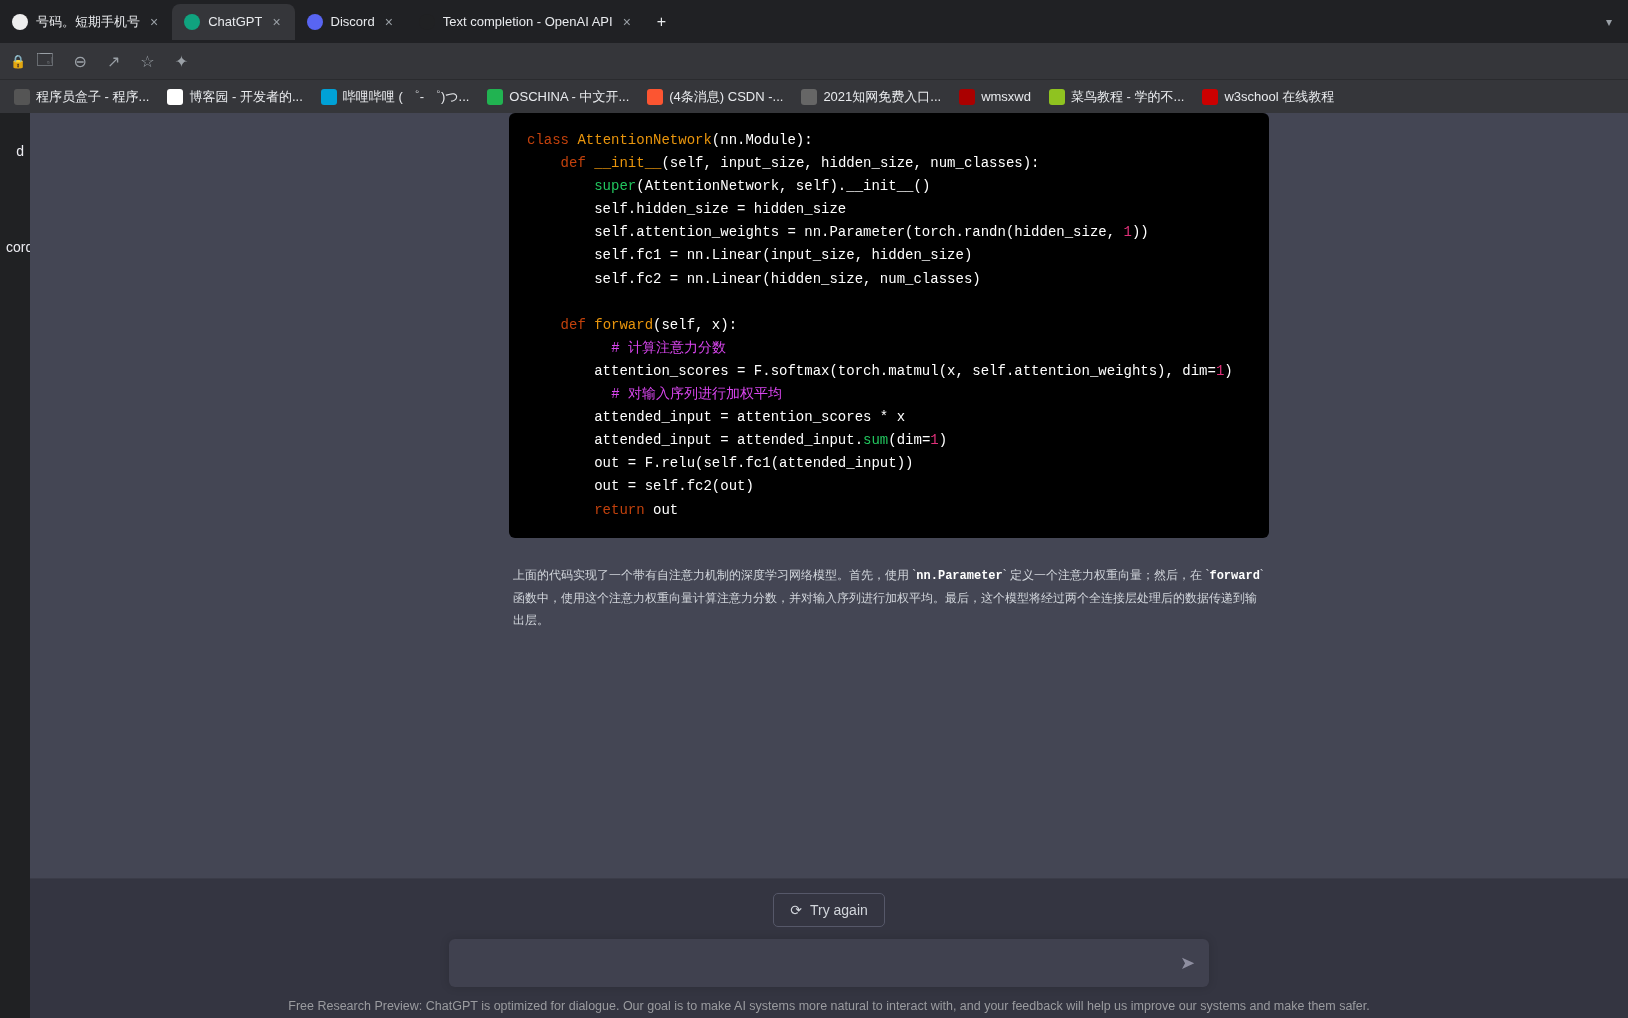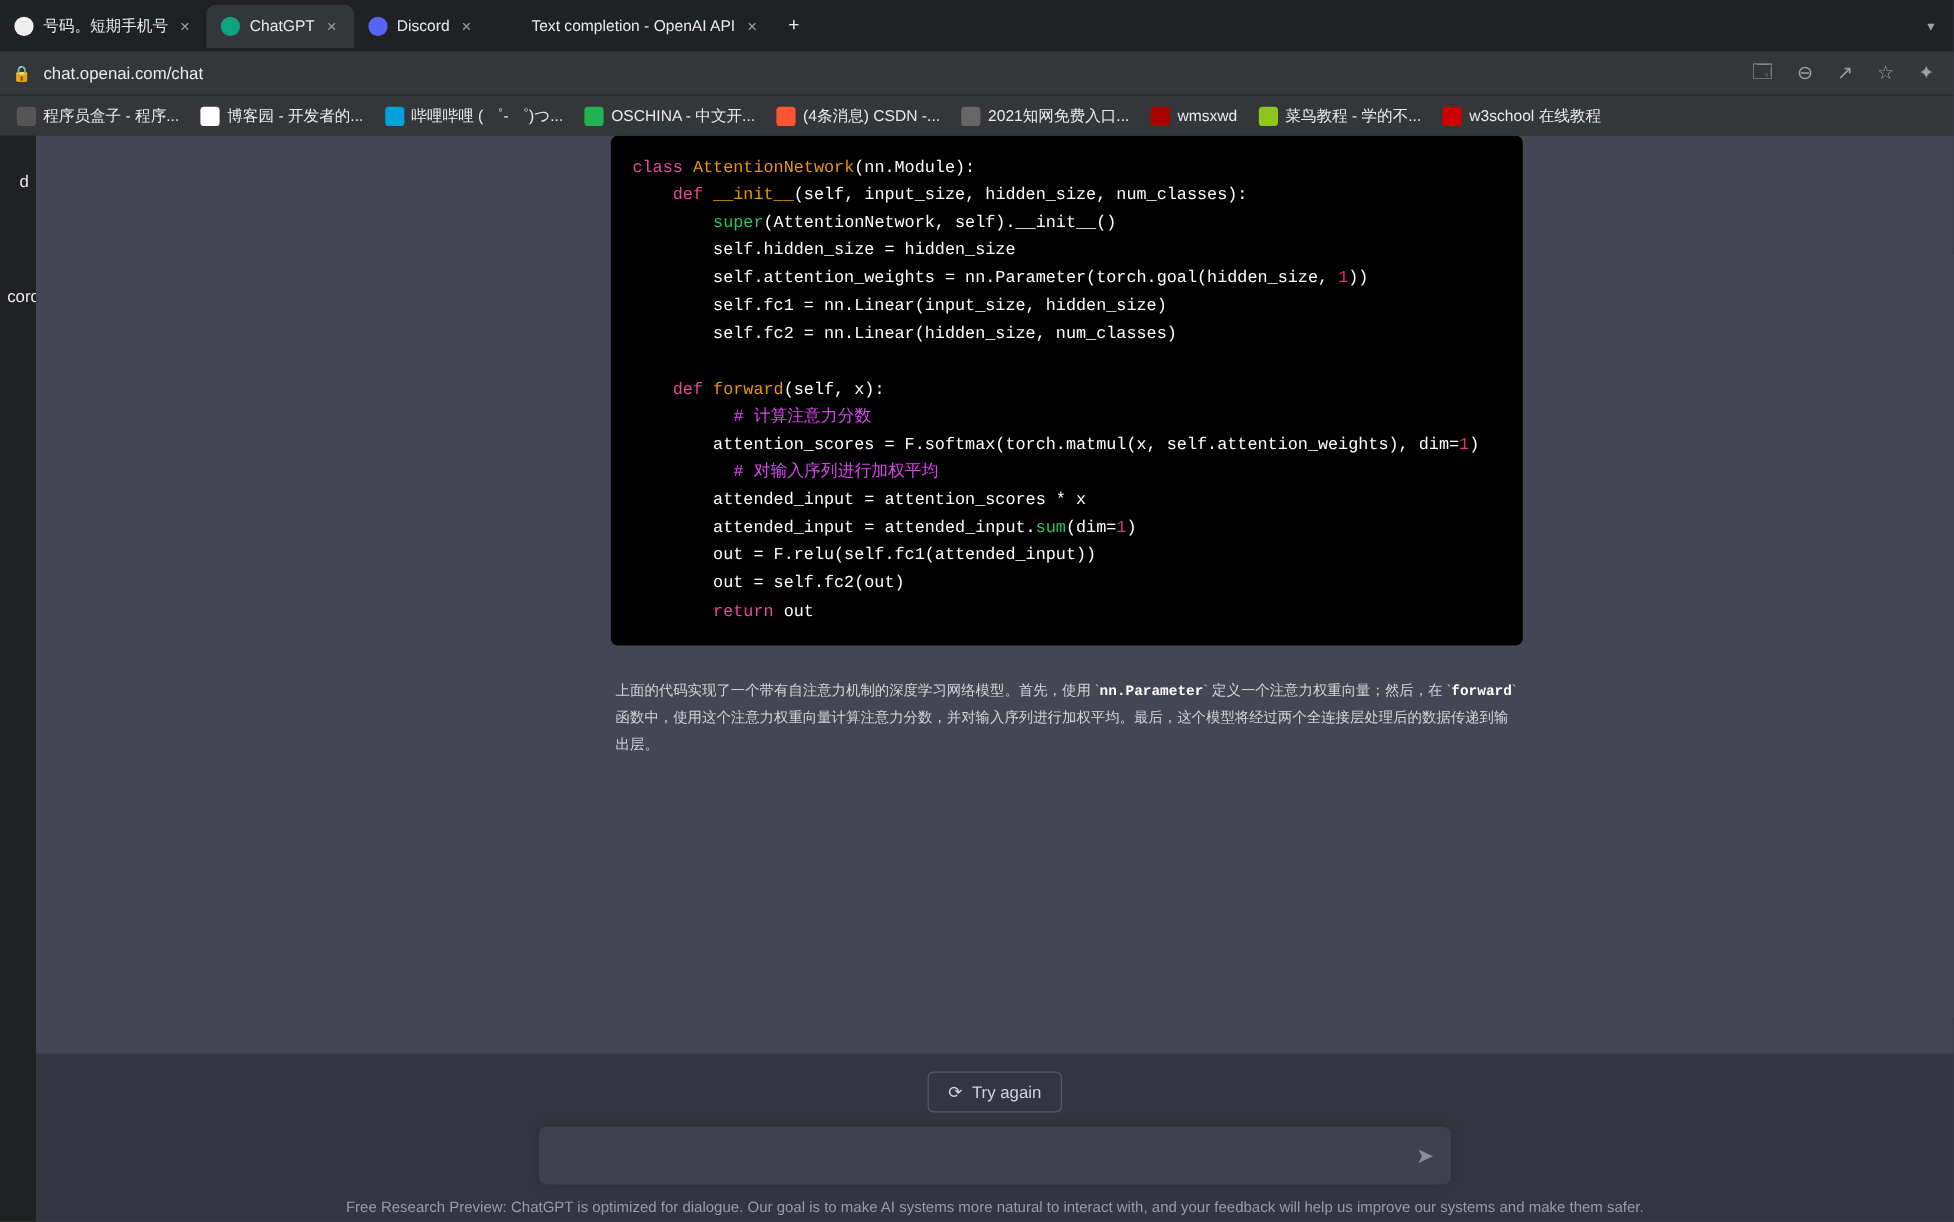--- a/index.html
+++ b/index.html
@@ -120,21 +120,21 @@
   background: #000;
   border-radius: 6px;
   padding: 16px 18px;
   font-family: "SFMono-Regular", Consolas, "Courier New", monospace;
   font-size: 14px;
   line-height: 1.65;
   overflow-x: auto;
   color: #fff;
   margin-bottom: 26px;
 }
-.kw { color: #ec4899; }      
+.kw { color: #c2410c; }      
 .cls { color: #e9950c; }     
 .bi  { color: #22c55e; }
 .num { color: #df3079; }
 .cmt { color: #d946ef; margin-left: 17px; }
 
 .explanation {
   color: #d1d5db;
   font-size: 12px;
   line-height: 1.85;
   padding: 0 4px;
@@ -223,21 +223,20 @@
     <span class="favicon fv-dark"></span>
     <span class="label">Text completion - OpenAI API</span>
     <span class="close-x">×</span>
   </div>
   <div class="new-tab-btn">+</div>
   <div class="tab-overflow">▾</div>
 </div>
 
 <div class="addr-bar">
   <span class="lock-icon">🔒</span>
-  <span class="url-text">chat.openai.com/chat</span>
   <div class="addr-icons">
     <span>🗔</span>
     <span>⊖</span>
     <span>↗</span>
     <span>☆</span>
     <span>✦</span>
   </div>
 </div>
 
 <div class="bookmarks-bar">
@@ -287,21 +286,21 @@
   </div>
 
   <div class="main">
     <div class="msg-area">
       <div class="msg-inner">
 
         <pre class="code-block"><span class="kw">class</span> <span class="cls">AttentionNetwork</span><span>(nn.Module):</span>
     <span class="kw">def</span> <span class="cls">__init__</span><span>(self, input_size, hidden_size, num_classes):</span>
         <span class="bi">super</span><span>(AttentionNetwork, self).__init__()</span>
         <span>self.hidden_size = hidden_size</span>
-        <span>self.attention_weights = nn.Parameter(torch.goal(hidden_size, </span><span class="num">1</span><span>))</span>
+        <span>self.attention_weights = nn.Parameter(torch.randn(hidden_size, </span><span class="num">1</span><span>))</span>
         <span>self.fc1 = nn.Linear(input_size, hidden_size)</span>
         <span>self.fc2 = nn.Linear(hidden_size, num_classes)</span>
 
     <span class="kw">def</span> <span class="cls">forward</span><span>(self, x):</span>
         <span class="cmt"># 计算注意力分数</span>
         <span>attention_scores = F.softmax(torch.matmul(x, self.attention_weights), dim=</span><span class="num">1</span><span>)</span>
         <span class="cmt"># 对输入序列进行加权平均</span>
         <span>attended_input = attention_scores * x</span>
         <span>attended_input = attended_input.</span><span class="bi">sum</span><span>(dim=</span><span class="num">1</span><span>)</span>
         <span>out = F.relu(self.fc1(attended_input))</span>

